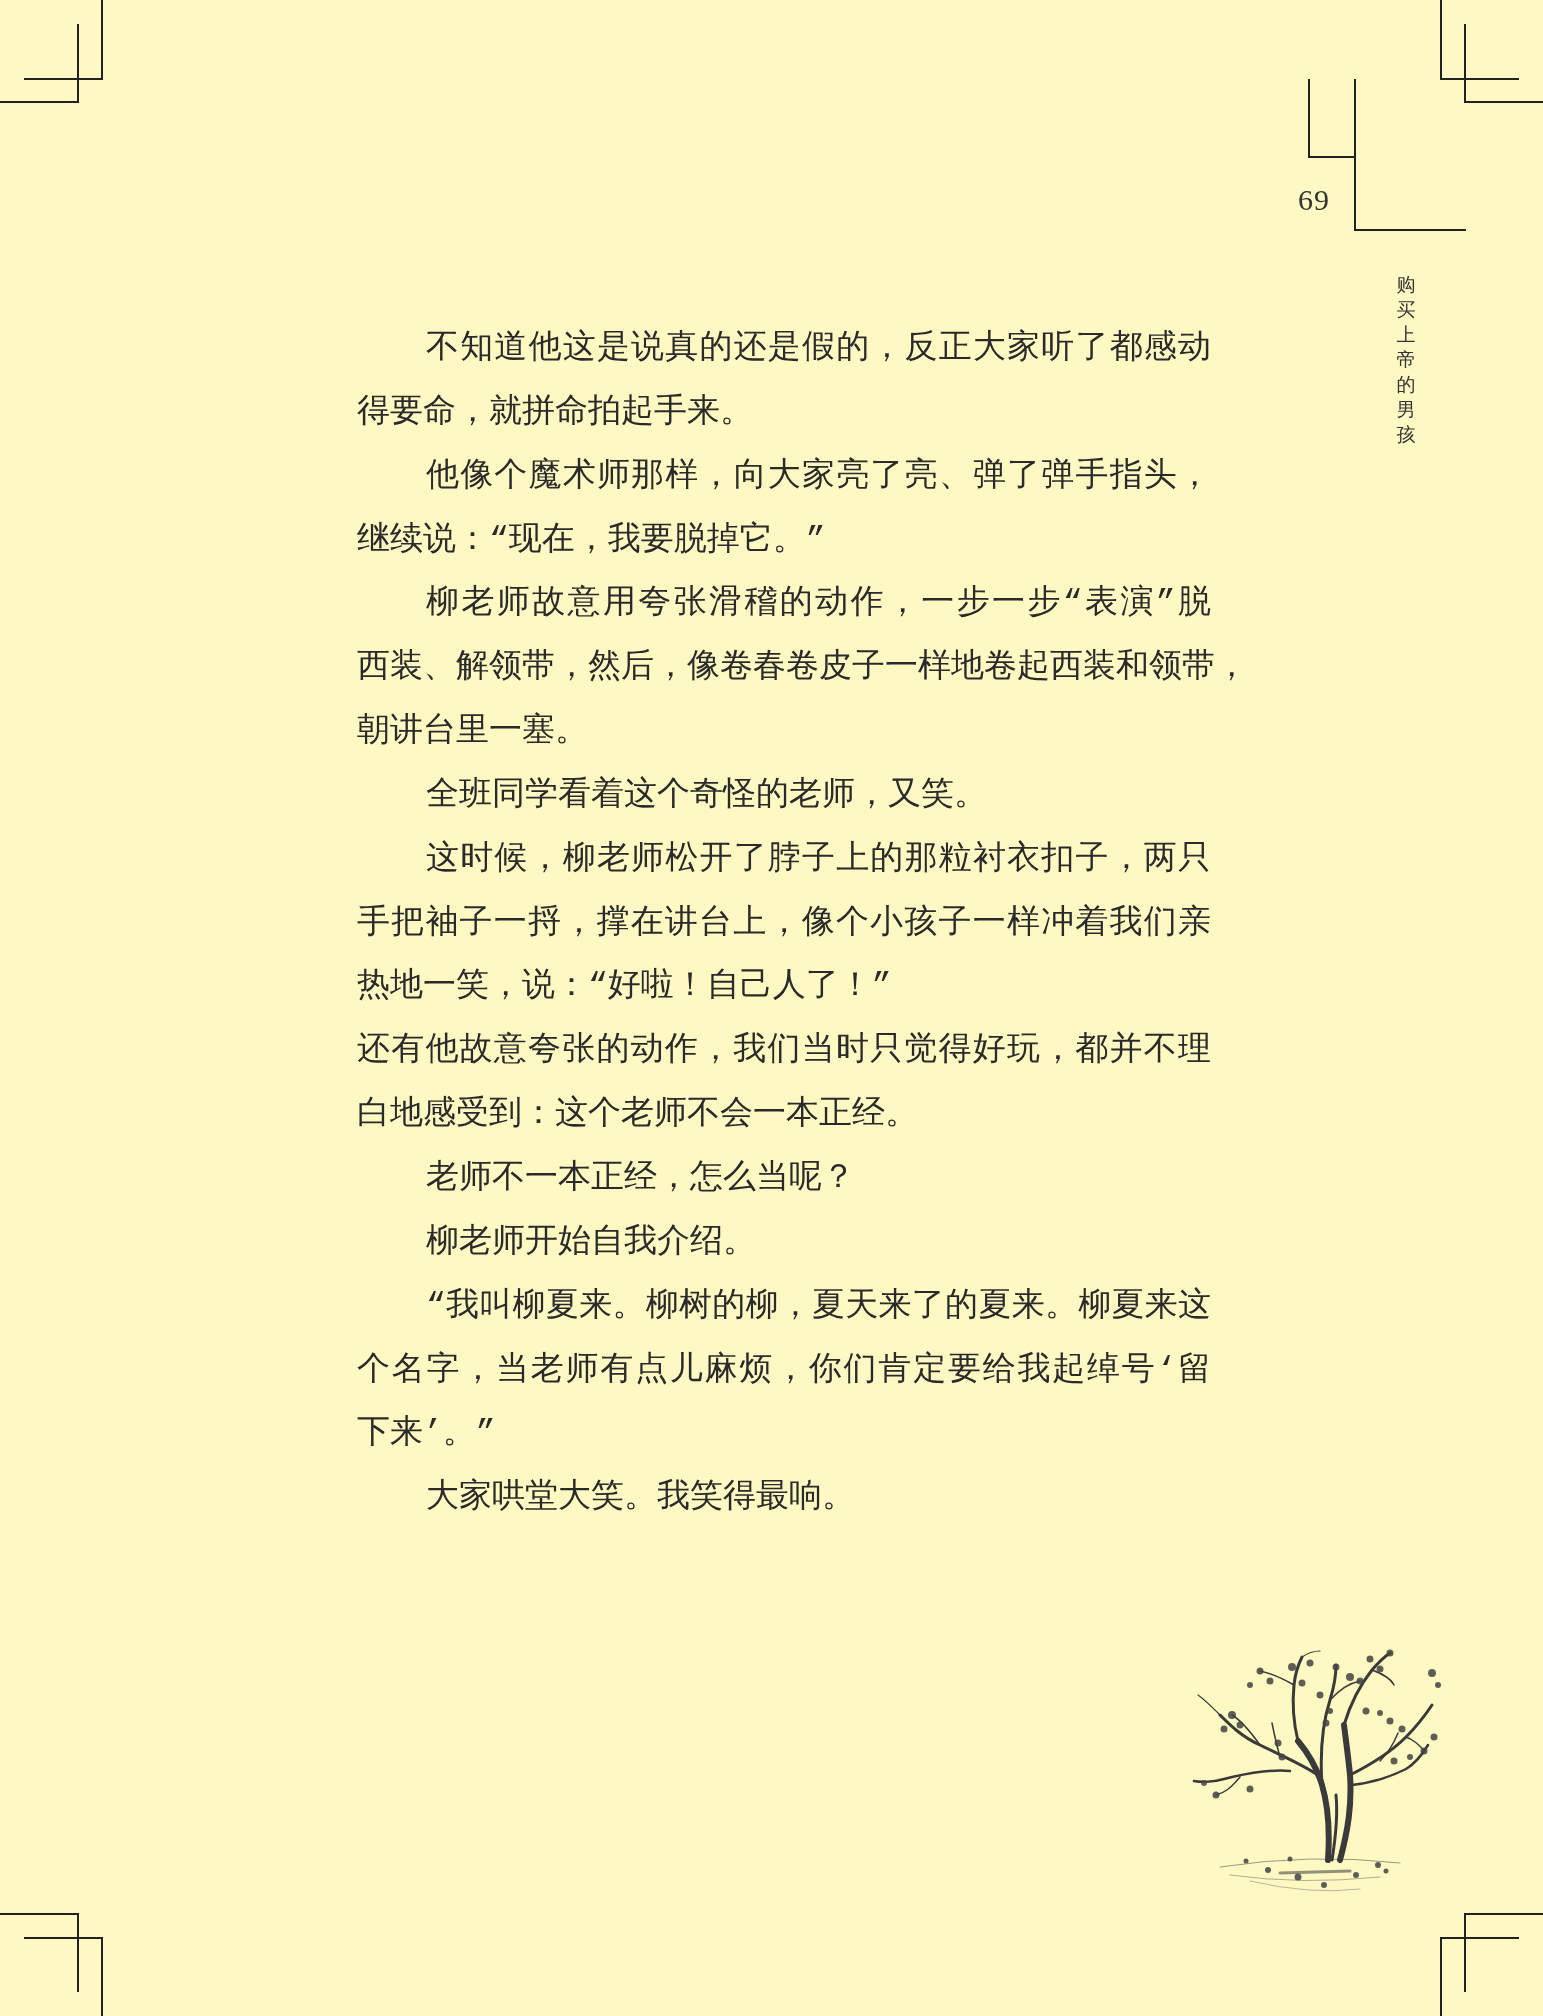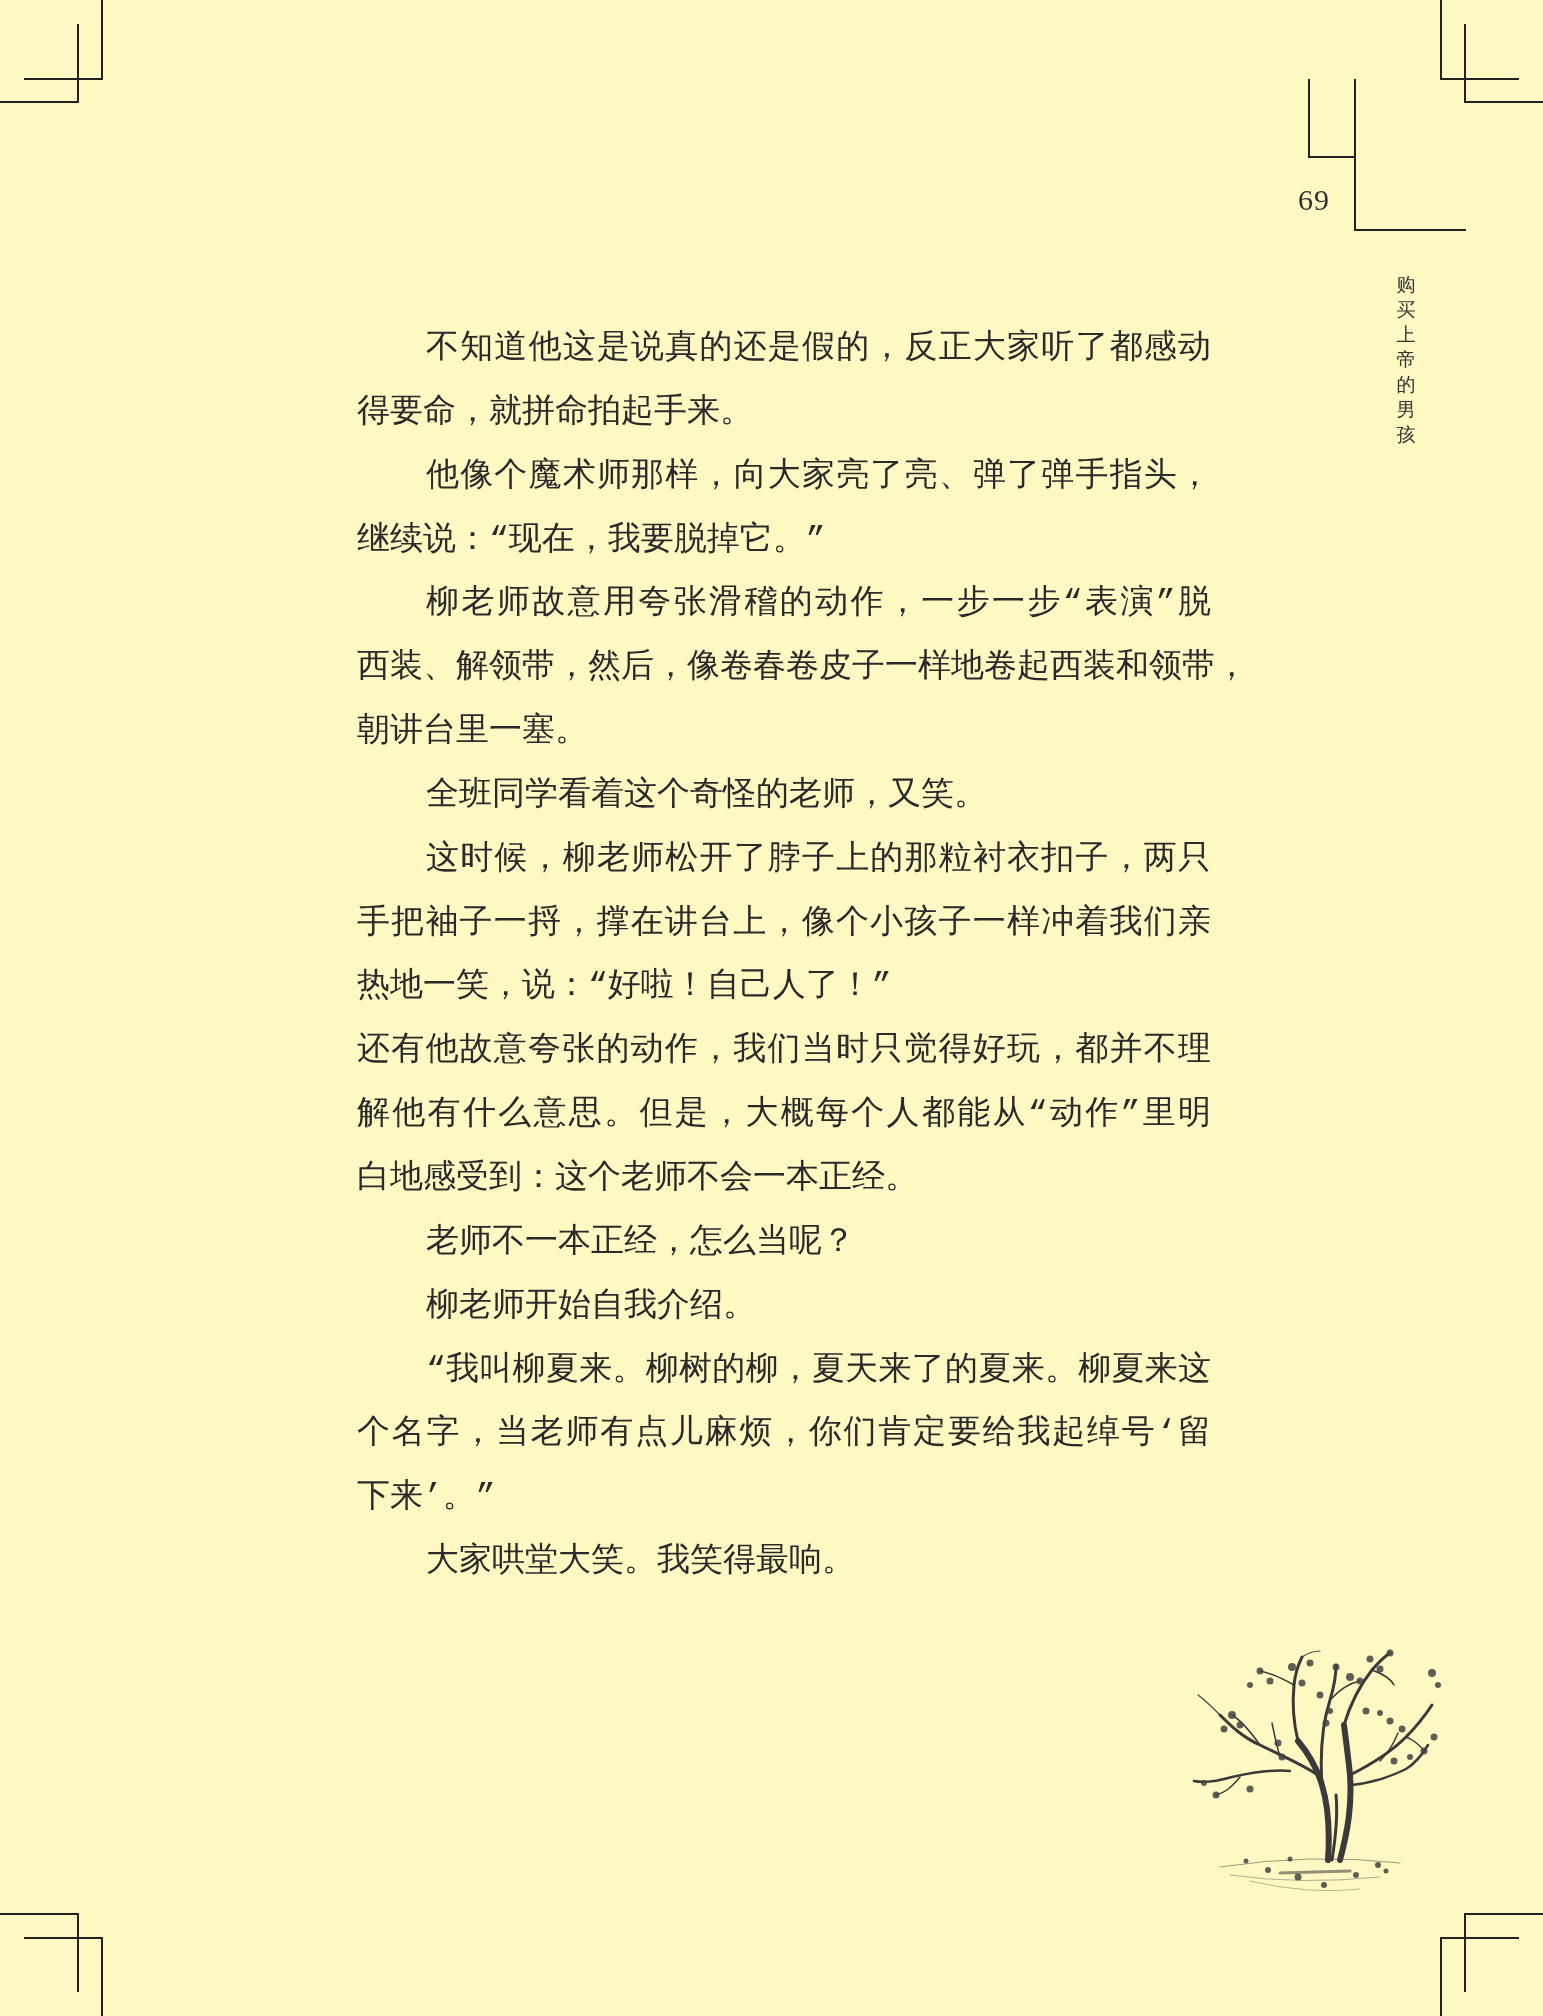--- a/index.html
+++ b/index.html
@@ -68,21 +68,20 @@
       <span class="line indent">他像个魔术师那样，向大家亮了亮、弹了弹手指头，</span>
       <span class="line last">继续说：“现在，我要脱掉它。”</span>
       <span class="line indent">柳老师故意用夸张滑稽的动作，一步一步“表演”脱</span>
       <span class="line">西装、解领带，然后，像卷春卷皮子一样地卷起西装和领带，</span>
       <span class="line last">朝讲台里一塞。</span>
       <span class="line indent last">全班同学看着这个奇怪的老师，又笑。</span>
       <span class="line indent">这时候，柳老师松开了脖子上的那粒衬衣扣子，两只</span>
       <span class="line">手把袖子一捋，撑在讲台上，像个小孩子一样冲着我们亲</span>
       <span class="line last">热地一笑，说：“好啦！自己人了！”</span>
       <span class="line">还有他故意夸张的动作，我们当时只觉得好玩，都并不理</span>
-      <span class="line">解他有什么意思。但是，大概每个人都能从“动作”里明</span>
       <span class="line last">白地感受到：这个老师不会一本正经。</span>
       <span class="line indent last">老师不一本正经，怎么当呢？</span>
       <span class="line indent last">柳老师开始自我介绍。</span>
       <span class="line indent">“我叫柳夏来。柳树的柳，夏天来了的夏来。柳夏来这</span>
       <span class="line">个名字，当老师有点儿麻烦，你们肯定要给我起绰号‘留</span>
       <span class="line last">下来’。”</span>
       <span class="line indent last">大家哄堂大笑。我笑得最响。</span>
     </div>
 
   <svg class="tree" viewBox="0 0 262 258" xmlns="http://www.w3.org/2000/svg">

